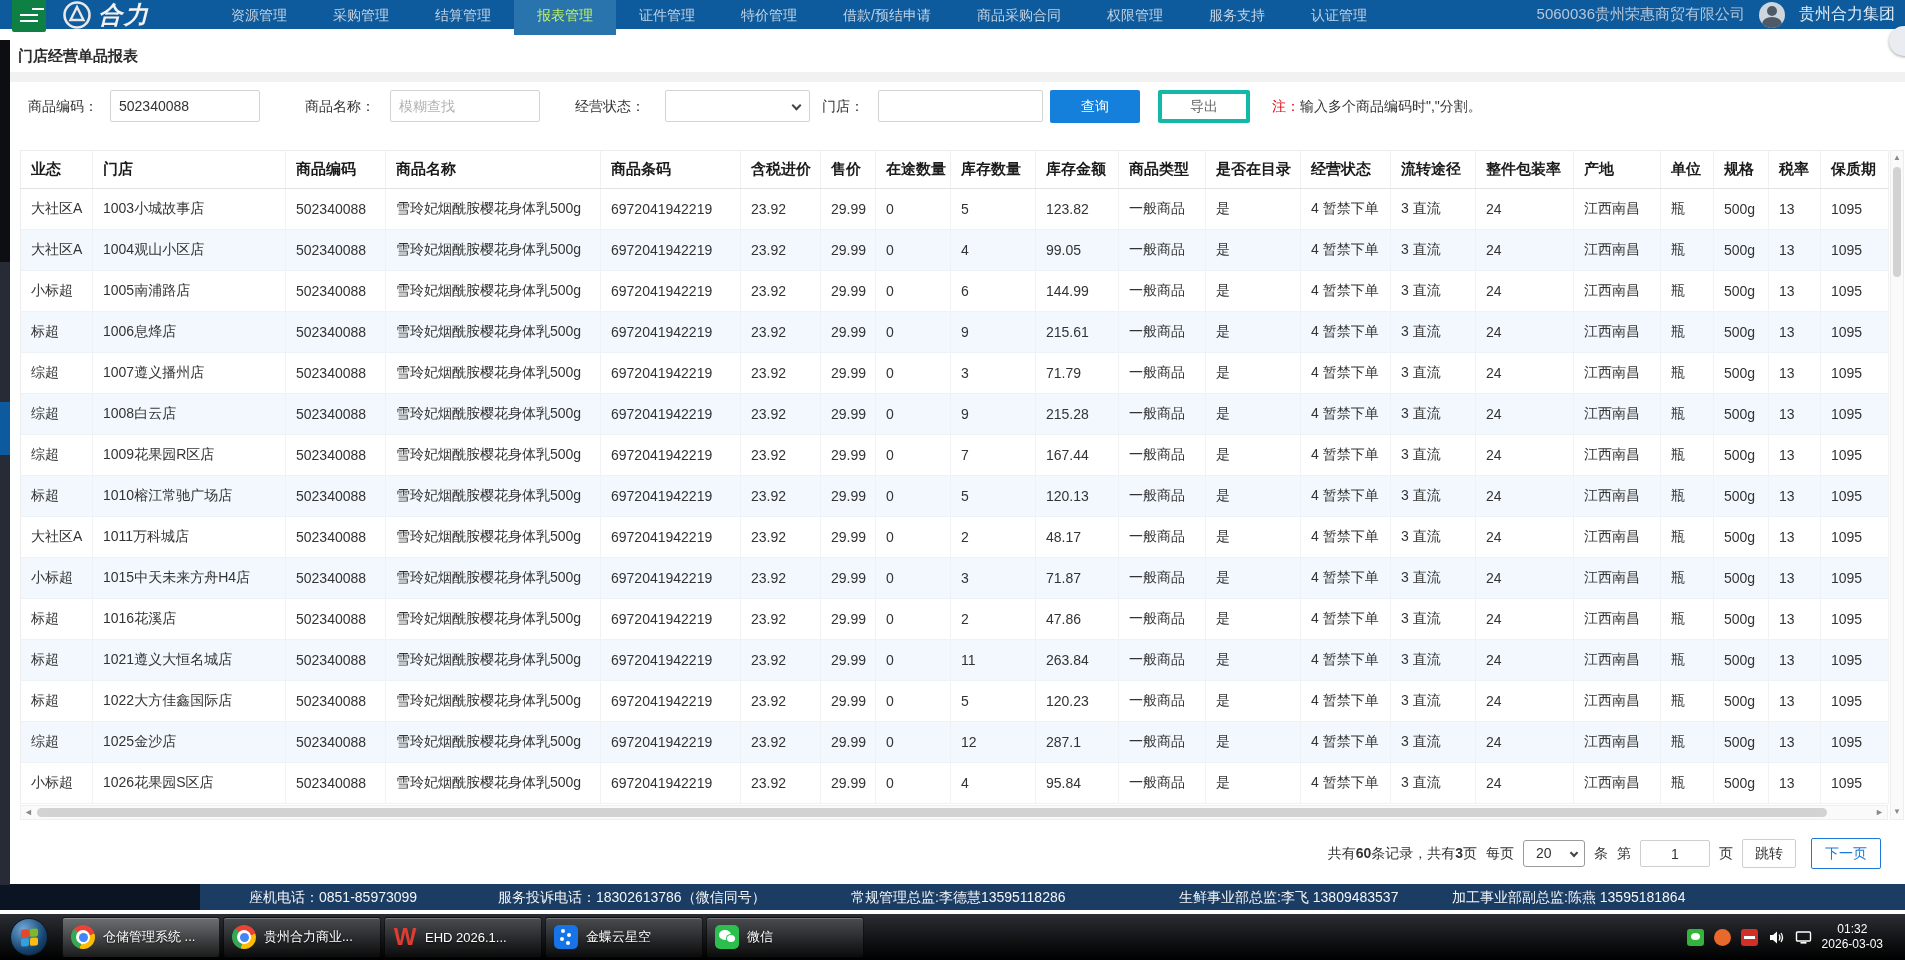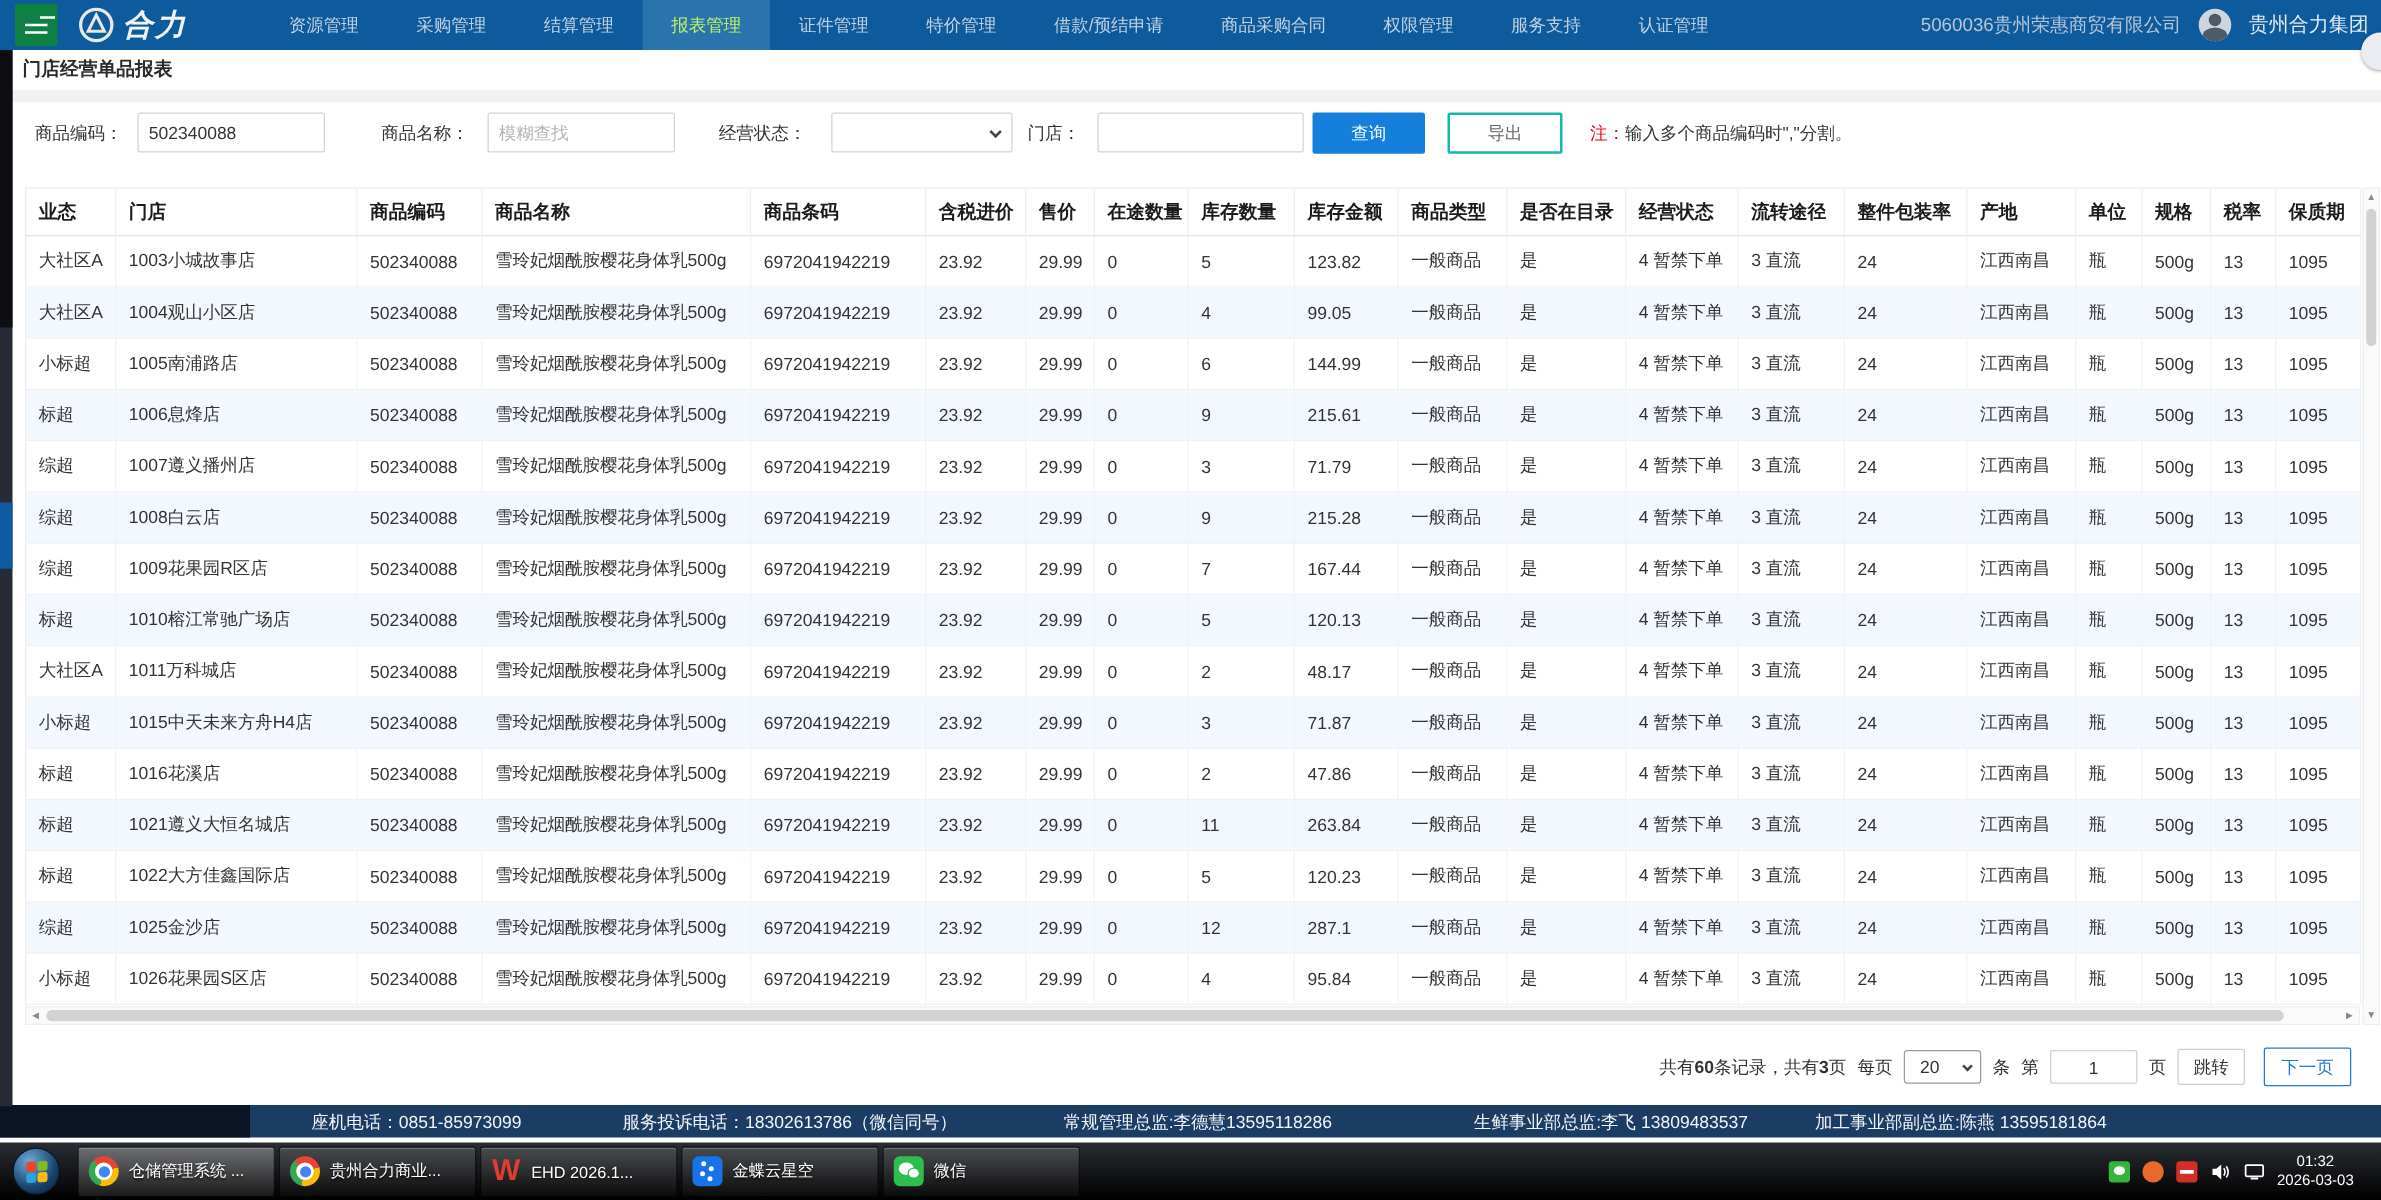--- a/index.html
+++ b/index.html
@@ -1,20 +1,20 @@
 <!DOCTYPE html>
 <html><head>
 <meta charset="utf-8">
 <style>
   * { box-sizing: border-box; margin: 0; padding: 0; }
   html,body { width:1905px; height:960px; overflow:hidden; }
   body { font-family:"Liberation Sans","DejaVu Sans",sans-serif; background:#fff; position:relative; }
 
   
-  .topnav { position:absolute; top:0; left:0; width:1905px; height:40px; background:#0d5a9c; display:flex; align-items:center; z-index:5; }
+  .topnav { position:absolute; top:0; left:0; width:1905px; height:29px; background:#0d5a9c; display:flex; align-items:center; z-index:5; }
   .hamburger { width:34px; height:34px; margin-left:12px; background:#0e8044; border-radius:2px; display:flex; flex-direction:column; justify-content:center; align-items:center; gap:4px; cursor:pointer; }
   .hamburger i { display:block; width:18px; height:2px; background:#fff; }
   .hamburger i:first-child { width:12px; align-self:flex-end; margin-right:2px; }
   .logo { display:flex; align-items:center; margin-left:16px; }
   .logo svg { display:block; }
   .logo-text { color:#f2f2f2; font-size:24px; font-weight:bold; font-style:italic; margin-left:6px; letter-spacing:2px; }
   .nav-items { display:flex; margin-left:58px; height:40px; }
   .nav-item { line-height:40px; padding:0 23px; font-size:14px; color:#c3d2e2; cursor:pointer; white-space:nowrap; }
   .nav-item.active { background:#2a74ae; color:#bef264; }
   .nav-right { margin-left:auto; display:flex; align-items:center; margin-right:10px; gap:14px; }
@@ -34,21 +34,21 @@
   .title-bar { position:absolute; left:10px; top:40px; width:1895px; height:32px; background:#fff; }
   .page-title { line-height:32px; padding-left:8px; font-size:15px; color:#2b2b2b; font-weight:bold; }
   .gray-band { position:absolute; left:10px; top:72px; width:1895px; height:10px; background:#f1f1f1; }
   .filter-bar { position:absolute; left:10px; top:82px; width:1895px; height:66px; background:#fff; }
   .filter-bar .lbl { position:absolute; top:8px; height:32px; line-height:32px; font-size:14px; color:#333; white-space:nowrap; }
   .filter-bar input[type=text] { position:absolute; top:8px; height:32px; border:1px solid #d4d4d4; border-radius:2px; padding:0 8px; font-size:14px; color:#333; outline:none; font-family:inherit; }
   .filter-bar input::placeholder { color:#b3b3b3; }
   .fake-select { position:absolute; top:8px; height:32px; border:1px solid #d4d4d4; border-radius:2px; background:#fff; cursor:pointer; }
   .fake-select .chev { position:absolute; right:9px; top:11px; width:7px; height:7px; border-right:2px solid #444; border-bottom:2px solid #444; transform:rotate(45deg); }
   .btn-search { position:absolute; left:1040px; top:8px; width:90px; height:33px; background:#1480dc; color:#fff; border:none; border-radius:2px; font-size:14px; cursor:pointer; font-family:inherit; }
-  .btn-export { position:absolute; left:1148px; top:8px; width:92px; height:33px; background:#fff; color:#666; border:2px solid #14b8a6; border-radius:2px; font-size:14px; cursor:pointer; font-family:inherit; }
+  .btn-export { position:absolute; left:1148px; top:8px; width:92px; height:33px; background:#fff; color:#666; border:4px solid #14b8a6; border-radius:2px; font-size:14px; cursor:pointer; font-family:inherit; }
   .note { position:absolute; left:1262px; top:8px; height:33px; line-height:33px; font-size:14px; color:#333; white-space:nowrap; }
   .note .red { color:#e60012; }
 
   
   .table-wrap { position:absolute; left:20px; top:150px; width:1868px; }
   table { border-collapse:collapse; table-layout:fixed; width:1868px; border:1px solid #ececec; }
   thead th { height:38px; font-size:15px; font-weight:bold; color:#1b1b1b; text-align:left; padding:0 6px 0 10px; background:#fff; border-bottom:1px solid #e2e2e2; border-right:1px solid #f0f0f0; white-space:nowrap; overflow:hidden; }
   tbody td { height:41px; font-size:14px; color:#333; text-align:left; padding:0 6px 0 10px; border-bottom:1px solid #edf2f7; border-right:1px solid #f0f3f6; white-space:nowrap; overflow:hidden; }
   tbody tr:nth-child(even) { background:#f2f8fd; }
 

